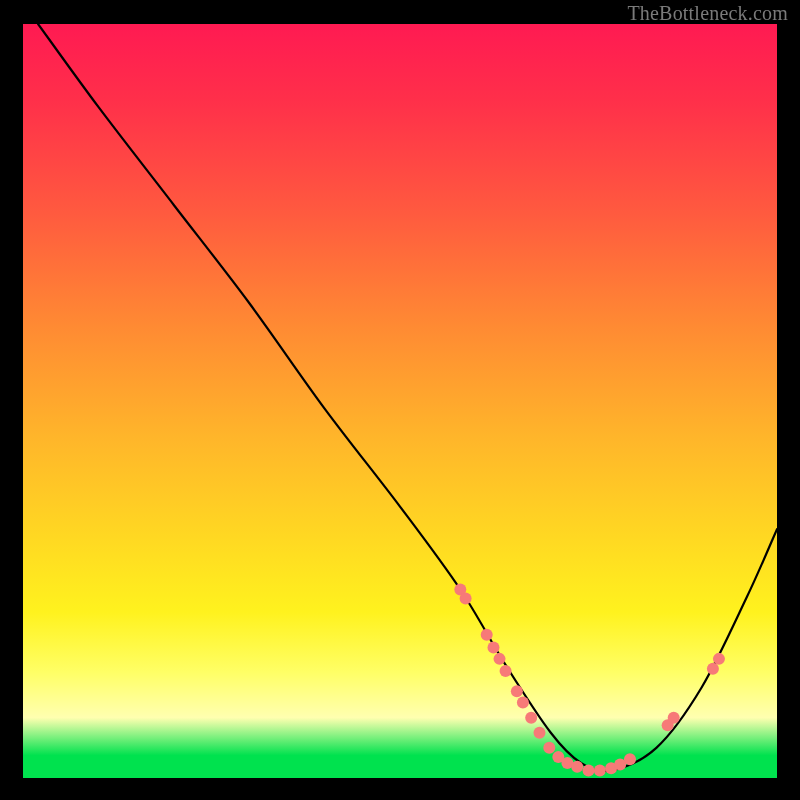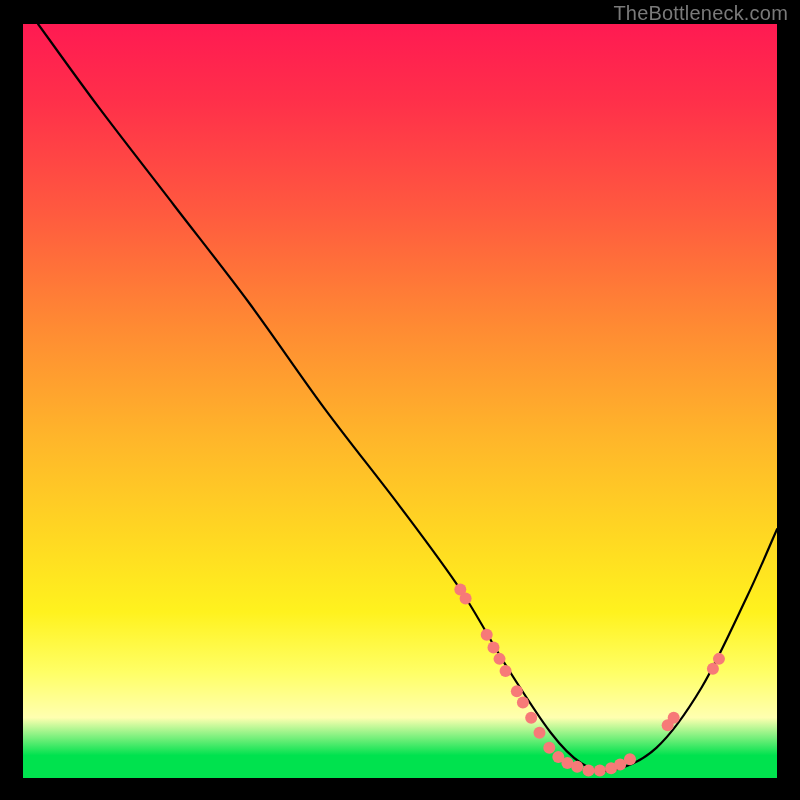--- a/index.html
+++ b/index.html
@@ -47,20 +47,21 @@
     pointer-events: none;
   }
   .attribution {
     position: absolute;
     top: 2px;
     right: 12px;
     color: #7a7a7a;
     font-size: 20px;
     font-weight: 500;
     letter-spacing: 0.2px;
+    font-family: Liberation Serif, serif;
   }
 </style>
 </head>
 <body>
 
 <div class="stage">
 
   <div class="attribution">TheBottleneck.com</div>
 
   <div class="plot-area">

